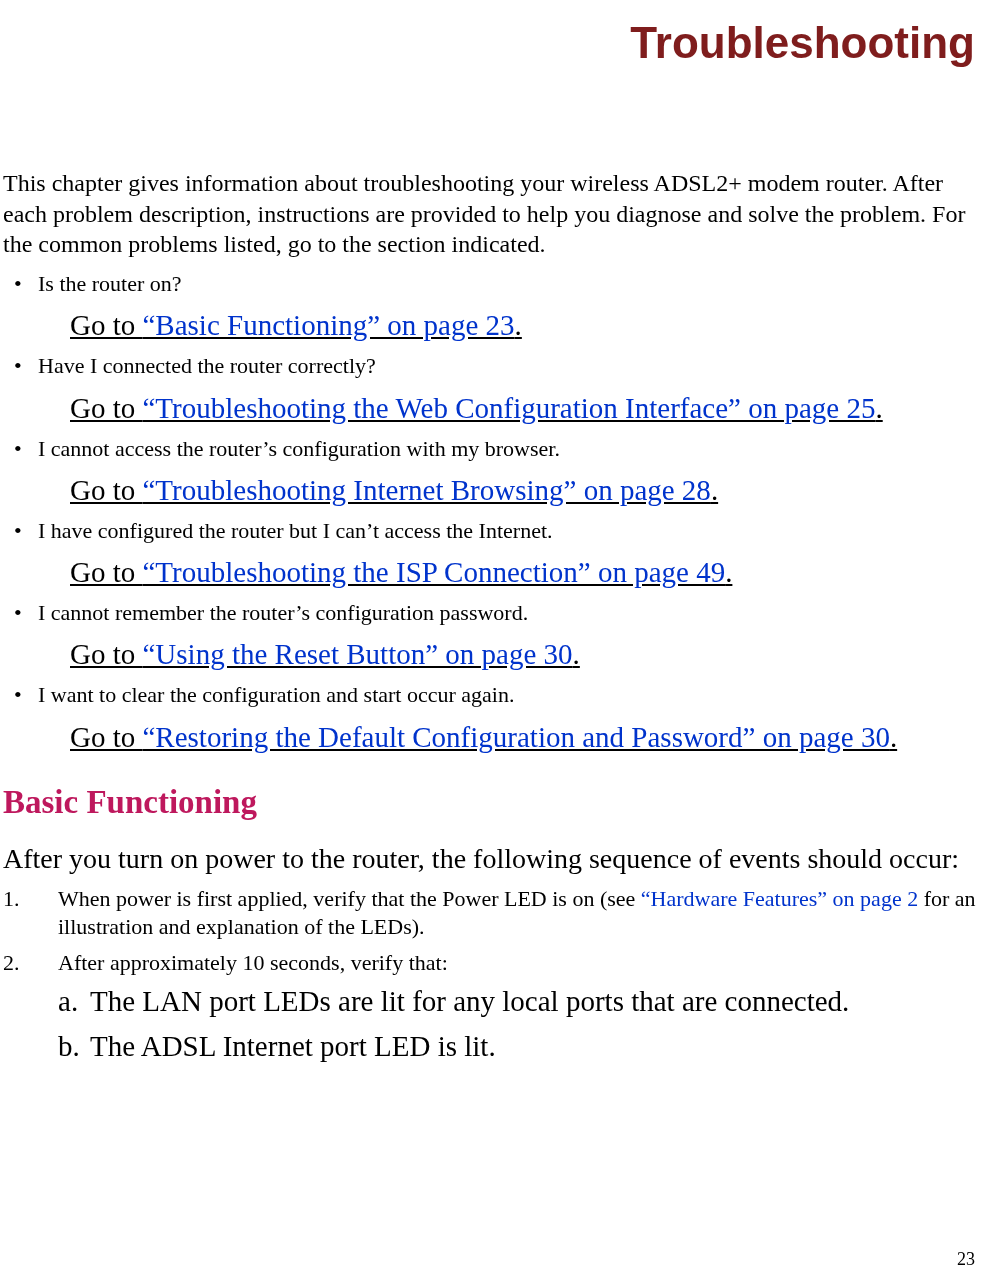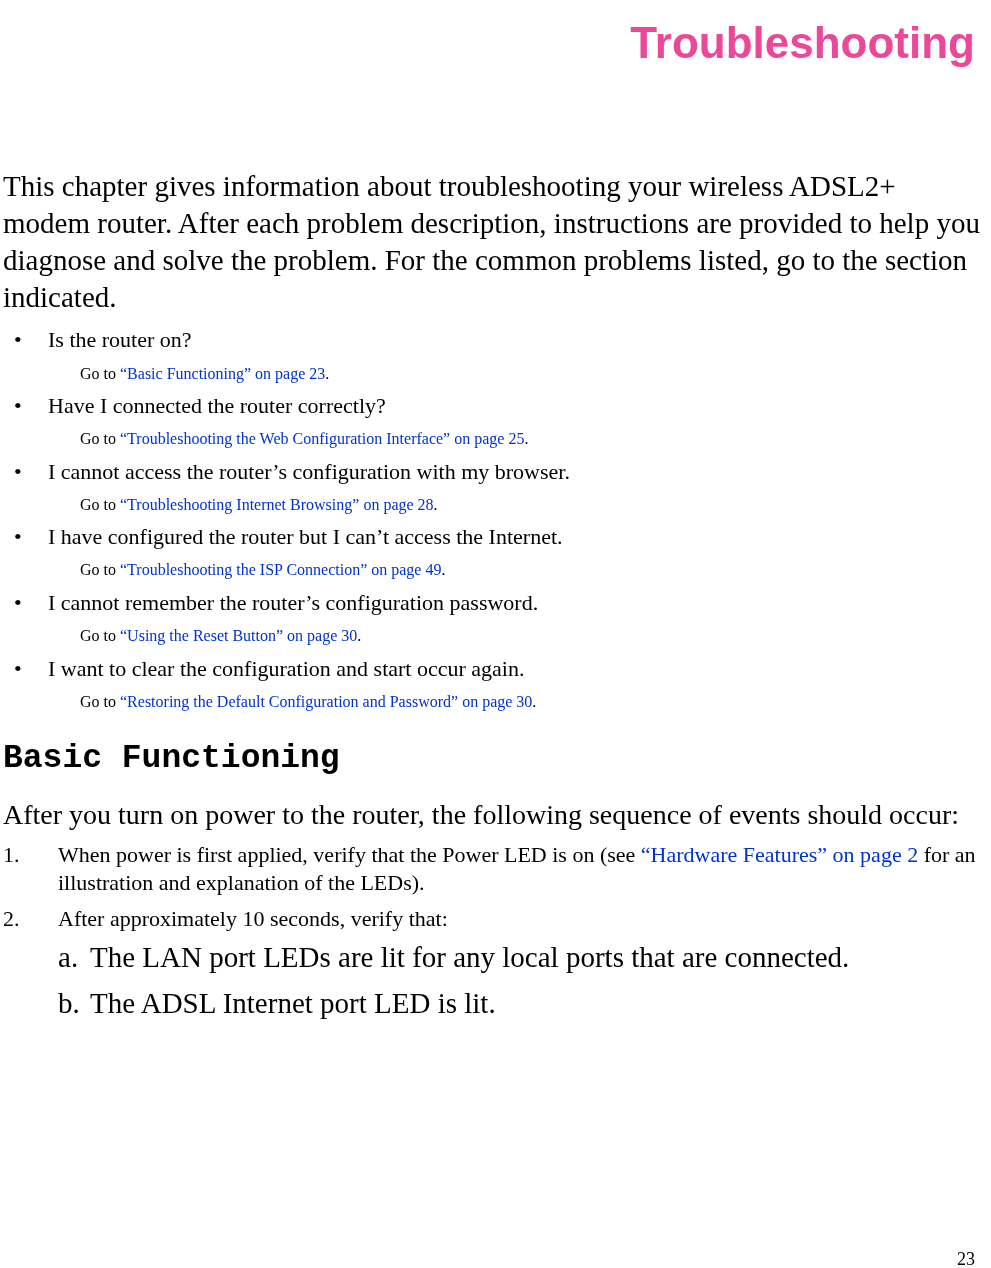--- a/index.html
+++ b/index.html
@@ -14,62 +14,63 @@
     position: relative;
     width: 991px;
     min-height: 1268px;
     padding: 0;
     box-sizing: border-box;
   }
   .title {
     text-align: right;
     font-family: Arial, Helvetica, sans-serif;
     font-weight: bold;
-    color: #ec4899;
+    color: #7f1d1d;
     font-size: 44px;
     margin: 18px 16px 0 0;
   }
   .intro {
-    font-size: 29px;
+    font-size: 24px;
     line-height: 1.28;
     margin: 100px 0 10px 0;
     padding: 0 8px 0 3px;
   }
   .bullets {
     list-style: none;
     padding: 0;
     margin: 4px 0 0 0;
   }
   .bullets > li {
     font-size: 22px;
     line-height: 1.28;
-    padding-left: 48px;
+    padding-left: 38px;
     position: relative;
     margin: 7px 16px 2px 0;
   }
   .bullets > li::before {
     content: "•";
     position: absolute;
     left: 14px;
     top: 0;
     font-size: 22px;
   }
   .sub-goto {
-    font-size: 16px;
+    font-size: 29px;
     line-height: 1.28;
     margin: 9px 0 8px 70px;
+    text-decoration: underline;
   }
   a.link {
     color: #0033cc;
     text-decoration: none;
   }
   .heading2 {
-    font-family: Liberation Mono, monospace;
+    font-family: Liberation Serif, serif;
     font-weight: bold;
-    color: #000000;
+    color: #be185d;
     font-size: 33px;
     margin: 28px 0 20px 3px;
   }
   .after-text {
     font-size: 28px;
     line-height: 1.28;
     margin: 14px 0 8px 3px;
   }
   ol.numbered {
     list-style: none;

